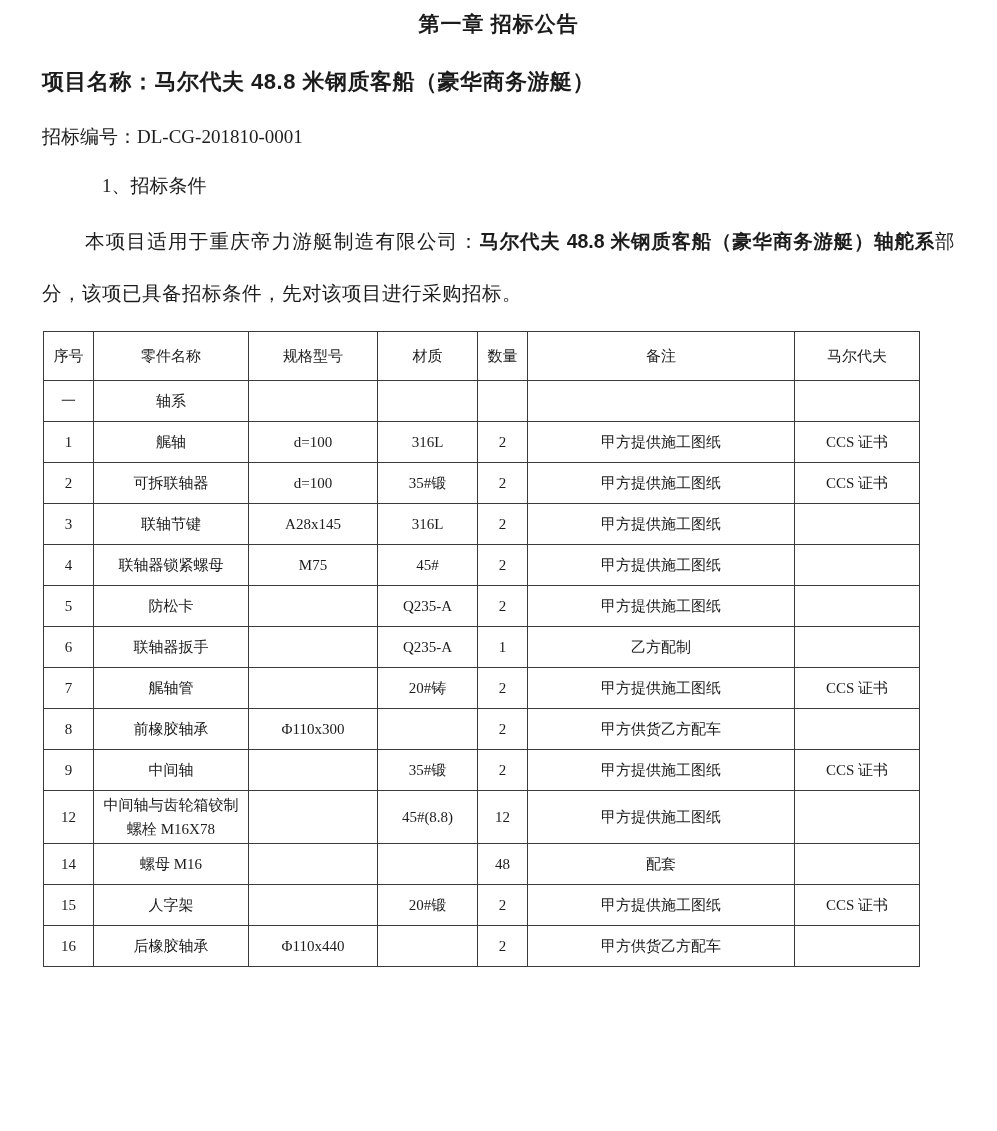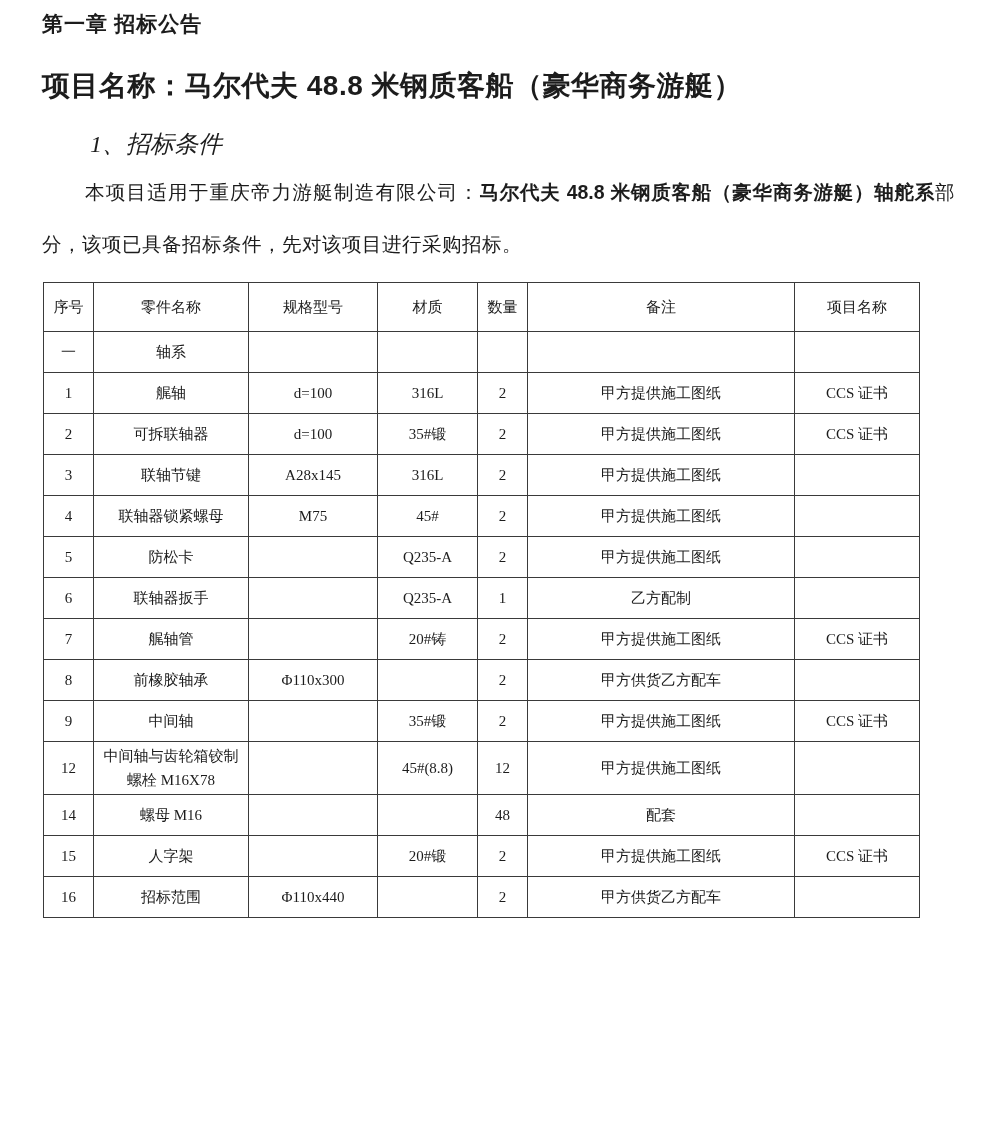--- a/index.html
+++ b/index.html
@@ -12,44 +12,44 @@
     height: 1131px;
     color: #1c1c1c;
     font-family: "Liberation Serif", "DejaVu Serif", serif;
     overflow: hidden;
   }
   .page {
     padding: 6px 42px 0 42px;
     box-sizing: border-box;
   }
   .chapter-title {
+    text-align: center;
     font-size: 21px;
     letter-spacing: 1px;
     margin: 0;
     padding-top: 4px;
   }
   .project-name {
     margin: 0;
     margin-top: 29px;
-    font-size: 28px;
+    font-size: 22px;
     font-weight: bold;
     font-family: "Liberation Sans", "DejaVu Sans", sans-serif;
     letter-spacing: 0.5px;
   }
   .tender-number {
     margin: 0;
     margin-top: 27px;
     font-size: 19px;
   }
   .section-heading {
-    margin: 4px;
+    margin: 16px;
     margin-top: 23px;
     padding-left: 44px;
-    font-size: 24px;
-    font-style: italic;
+    font-size: 19px;
   }
   .body-paragraph {
     margin: 0;
     margin-top: 6px;
     font-size: 19.5px;
     line-height: 52px;
     text-indent: 2.2em;
     text-align: justify;
     letter-spacing: 0.5px;
   }
@@ -92,20 +92,21 @@
 </style>
 </head>
 <body>
 
 <div class="page">
 
   <h1 class="chapter-title">第一章 招标公告</h1>
 
   <h2 class="project-name">项目名称：马尔代夫 48.8 米钢质客船（豪华商务游艇）</h2>
 
+  <p class="tender-number">招标编号：DL-CG-201810-0001</p>
 
   <p class="section-heading">1、招标条件</p>
 
   <p class="body-paragraph"><span>本项目适用于重庆帝力游艇制造有限公司：</span><span class="emphasis">马尔代夫 48.8 米钢质客船（豪华商务游艇）轴舵系</span><span>部分，该项已具备招标条件，先对该项目进行采购招标。</span></p>
 
 
   <table class="scope-table">
     <colgroup>
       <col class="c-index">
         <col class="c-name">
@@ -116,21 +117,21 @@
         <col class="c-partyb">
     </colgroup>
     <thead>
       <tr id="scope-table-head-row">
           <th>序号</th>
           <th>零件名称</th>
           <th>规格型号</th>
           <th>材质</th>
           <th>数量</th>
           <th>备注</th>
-          <th>项目名称</th>
+          <th>马尔代夫</th>
         </tr>
     </thead>
     <tbody id="scope-table-body">
         <tr>
           <td>一</td>
           <td>轴系</td>
           <td></td>
           <td></td>
           <td></td>
           <td></td>
@@ -239,21 +240,21 @@
           <td>15</td>
           <td>人字架</td>
           <td></td>
           <td>20#锻</td>
           <td>2</td>
           <td>甲方提供施工图纸</td>
           <td>CCS 证书</td>
         </tr>
         <tr>
           <td>16</td>
-          <td>招标范围</td>
+          <td>后橡胶轴承</td>
           <td>Φ110x440</td>
           <td></td>
           <td>2</td>
           <td>甲方供货乙方配车</td>
           <td></td>
         </tr>
       </tbody>
   </table>
 
 </div>

